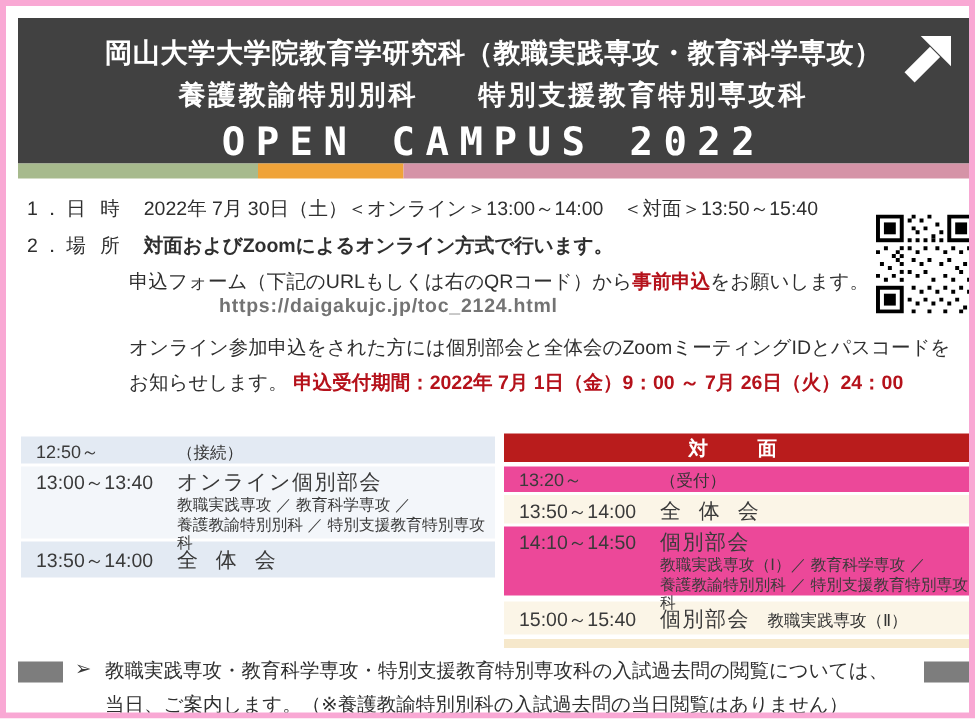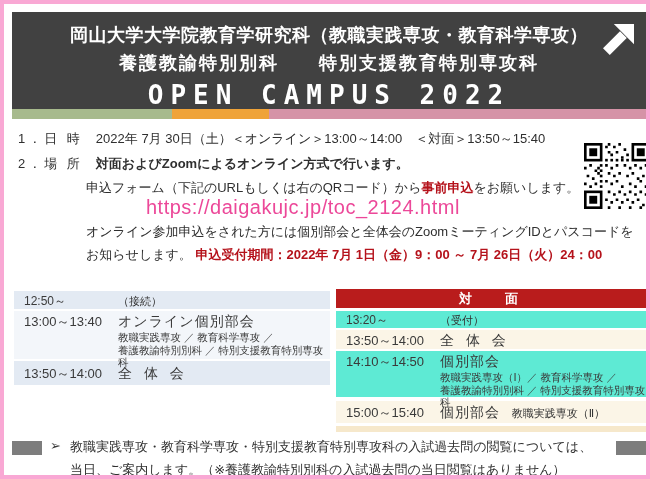--- a/index.html
+++ b/index.html
@@ -21,37 +21,37 @@
   .stripe { position:absolute; left:8px; top:105px; width:634px; height:10px; display:flex; }
   .stripe .sg { width:160px; background:#a7ba8d; }
   .stripe .so { width:97px;  background:#efa339; }
   .stripe .sp { flex:1;      background:#d593a7; }
 
   
   .tline { position:absolute; font-size:13px; line-height:18px; color:#2f2f2f; white-space:nowrap; }
   .numlab { letter-spacing:3px; margin-right:13px; }
   .bold { font-weight:bold; }
   .red { color:#b5121b; font-weight:bold;margin-top:34px; }
-  .url { position:absolute; left:142px; top:192px; font-size:20px; font-weight:normal;
-         color:#ec4899; letter-spacing:0.5px; }
+  .url { position:absolute; left:142px; top:192px; font-size:13px; font-weight:bold;
+         color:#737373; letter-spacing:0.5px; }
 
   .qr { position:absolute; left:580px; top:139px; width:66px; height:66px; }
 
   
   .sched { position:absolute; font-size:13px; }
   .sched .thead { height:18px; line-height:18px; text-align:center; color:#fff;
                   font-weight:bold; font-size:13px; letter-spacing:10px; margin-bottom:3px; }
   .online { left:10px; top:287px; width:316px; }
   .onsite { left:332px; top:285px; width:315px; }
   .online .thead { background:#7ca0c6; }
   .onsite .thead { background:#b91c1c; }
   .srow { display:flex; margin-bottom:2px; }
   .online .srow { background:#e3eaf3; }
   .online .srow.alt { background:#f3f6fa; }
-  .onsite .srow { background:#5eead4; }
+  .onsite .srow { background:#ec4899; }
   .onsite .srow.alt { background:#fbf5e7; }
   .tcell { width:100px; padding:2px 0 2px 10px; font-size:13px; color:#3a3a3a; }
   .ecell { flex:1; padding:2px 0 2px 4px; }
   .small-ev { font-size:11px; padding-top:3px; }
   .etitle { font-size:14px; color:#3a3a3a; letter-spacing:1px; }
   .etitle.spread { letter-spacing:4px; }
   .esub { font-size:11px; margin-left:8px; }
   .edetail { font-size:10.5px; line-height:12.5px; color:#3a3a3a; }
   .bstrip { height:6px; background:#f6e8cb; margin-top:3px; }
 

